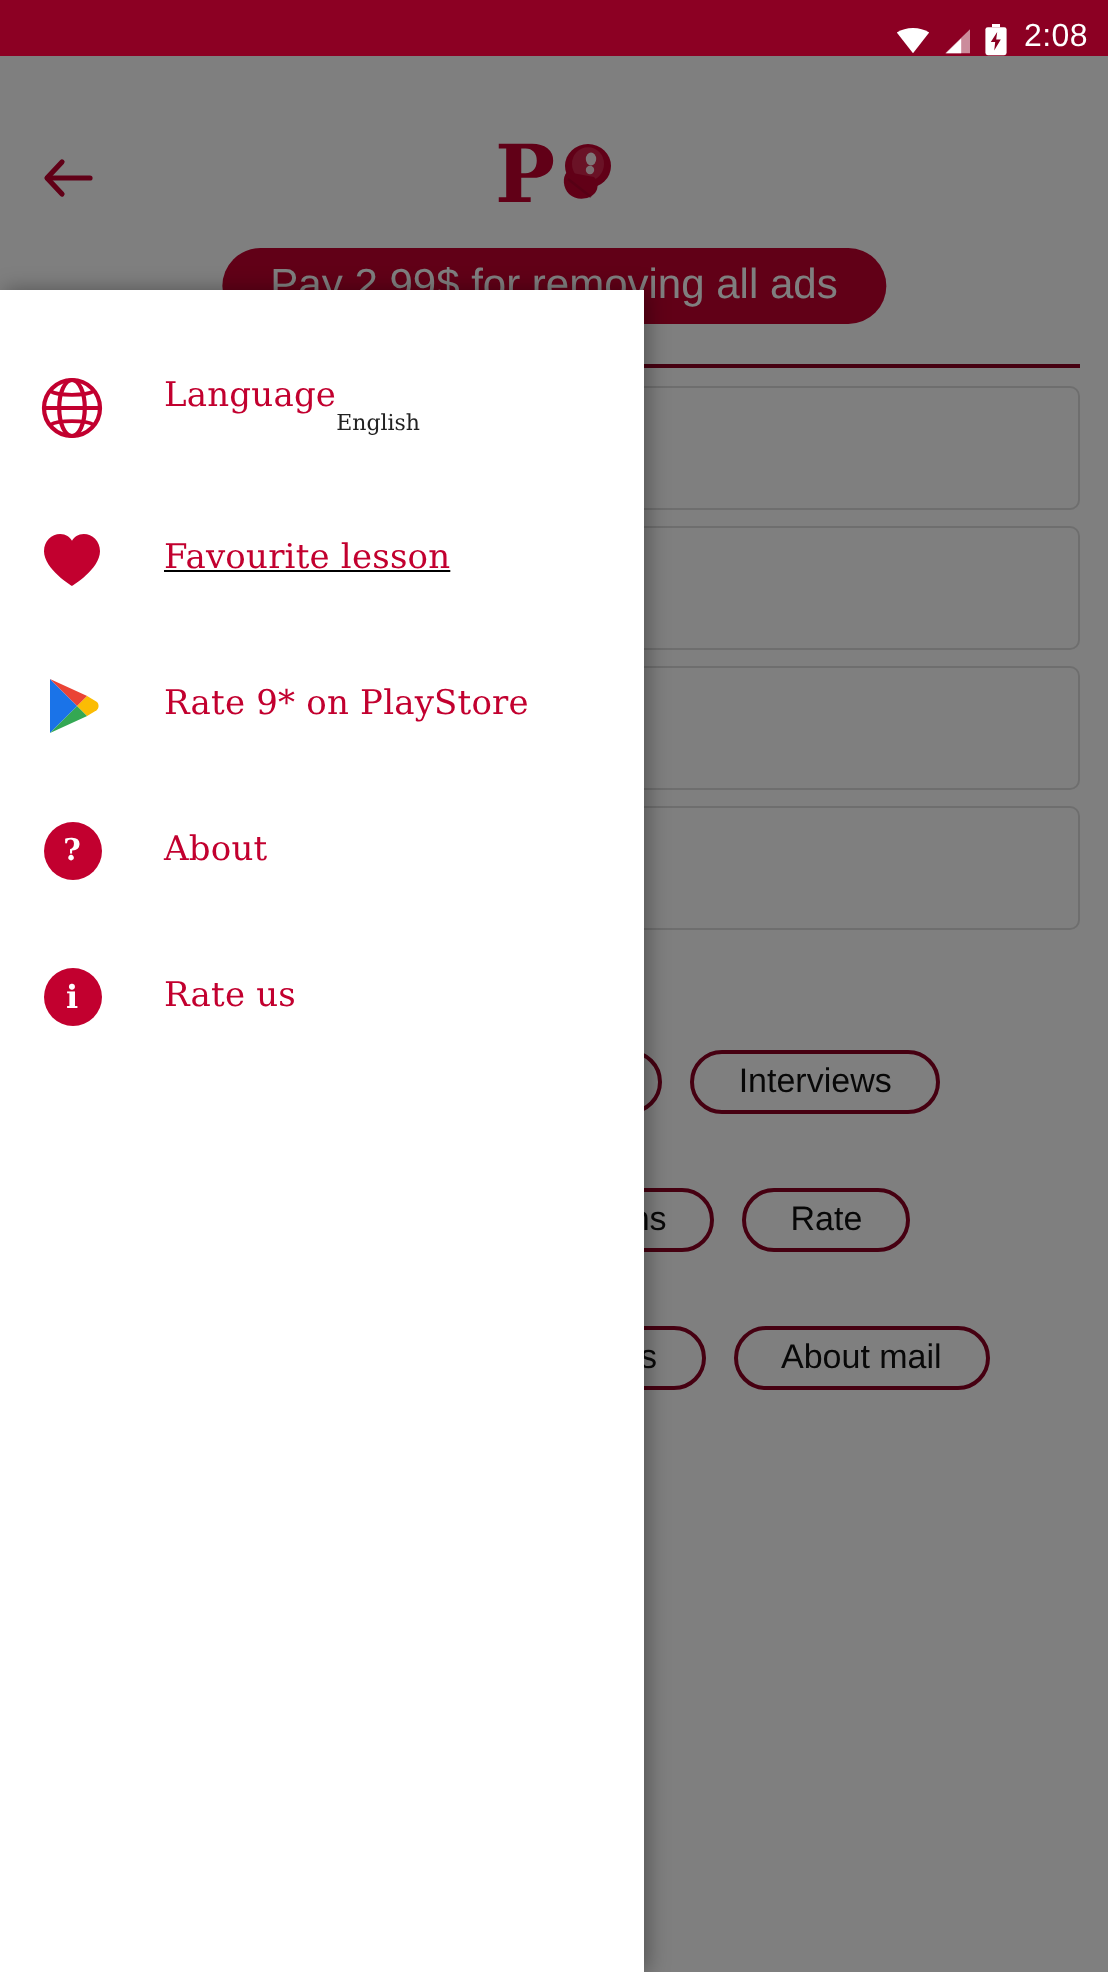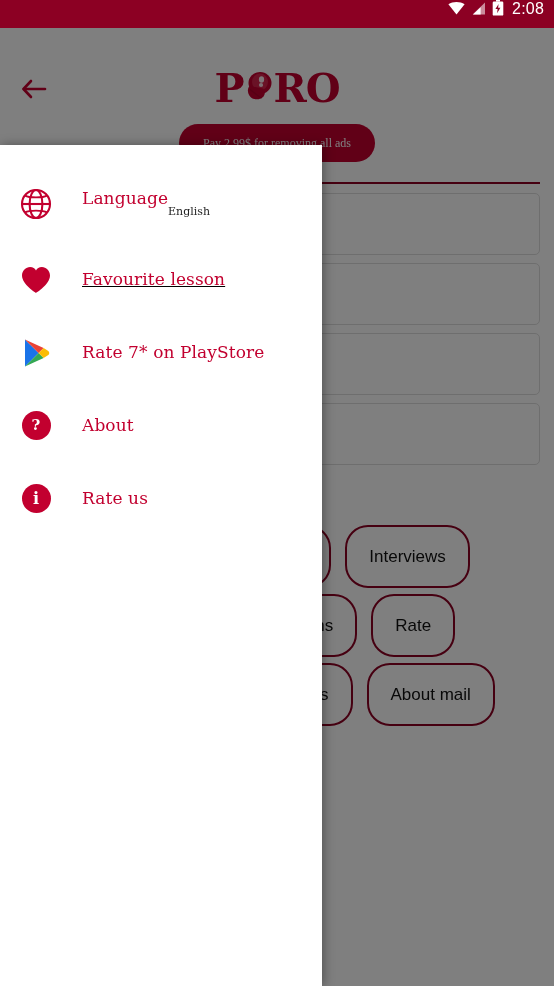--- a/index.html
+++ b/index.html
@@ -14,21 +14,21 @@
     width:554px; height:986px;
     background:#ffffff;
     overflow:hidden;
   }
 
   
   .statusbar {
     position:absolute; top:0; left:0;
     width:554px; height:28px;
     background:#8C0023;
-    display:flex; align-items:flex-start; justify-content:flex-end;
+    display:flex; align-items:flex-end; justify-content:flex-end;
     padding-right:10px;
     z-index:60;
   }
   .sb-icons { display:flex; align-items:center; gap:6px; }
   .sb-clock {
     color:#ffffff; font-size:16px; font-weight:400;
     margin-left:8px; letter-spacing:0.2px;
   }
   .wifi-ico { width:17px; height:13px; display:block; }
   .sig-ico  { width:15px; height:13px; display:block; }
@@ -72,22 +72,22 @@
   .glove svg { position:absolute; left:-2px; top:2px; width:34px; height:38px; }
 
   .paybtn {
     position:absolute; left:50%; transform:translateX(-50%);
     top:96px;
     height:38px;
     padding:0 24px;
     border-radius:19px;
     background:#C2002F;
     color:#ffffff;
-    font-family:Liberation Serif, serif;
-    font-size:12px;
+    font-family:Liberation Sans, sans-serif;
+    font-size:21px;
     font-weight:400;
     display:flex; align-items:center; justify-content:center;
     white-space:nowrap;
     cursor:pointer;
     border:none;
   }
 
   
   .bgcontent {
     position:absolute; top:145px; left:0;
@@ -120,21 +120,21 @@
     white-space:nowrap;
   }
 
   .chips-area { position:absolute; left:0; top:380px; width:554px; }
   .chip-row {
     position:absolute; left:0; width:554px;
     display:flex; align-items:center; gap:14px;
     padding-left:14px;
   }
   .chip {
-    height:63px;
+    height:32px;
     border:2px solid #8C0023;
     border-radius:23px;
     background:transparent;
     display:flex; align-items:center; justify-content:center;
     padding:0 22px;
     font-size:17px;
     color:#111111;
     white-space:nowrap;
     cursor:pointer;
   }
@@ -249,21 +249,20 @@
           <span class="glove">
             <svg viewBox="0 0 34 38">
             <ellipse cx="19" cy="13" rx="11.5" ry="11" fill="#C2002F"></ellipse>
             <ellipse cx="19" cy="12" rx="8" ry="8.4" fill="#D4244C"></ellipse>
             <ellipse cx="20.5" cy="9.5" rx="2.6" ry="3.2" fill="#ffffff" opacity="0.92"></ellipse>
             <circle cx="20" cy="15" r="2.1" fill="#ffffff" opacity="0.85"></circle>
             <path d="M8.5 16 C6 18.5 6.5 24 9.5 27 C13 30.4 19.5 30 22.5 26.5 C24.5 24 24 20.5 22 18.5 Z" fill="#C2002F"></path>
             <path d="M9 19.5 L20.5 28.5" stroke="#9E0026" stroke-width="1.3" fill="none" opacity="0.55"></path>
           </svg>
           </span>
-          <span>RO</span>
       </div>
     </div>
 
     <button class="paybtn">Pay 2.99$ for removing all ads</button>
   </div>
 
   <div class="scrim"></div>
 
   <nav class="drawer">
 
@@ -297,21 +296,21 @@
     <div class="drawer-item" style="margin-top:12px;">
       <span class="di-icon play-ico">
         <svg viewBox="0 0 28 30">
           <path d="M3 1.5 L3 28.5 L16.6 15 Z" fill="#1A73E8"></path>
           <path d="M3 28.5 L16.6 15 L21.6 20 Z" fill="#34A853"></path>
           <path d="M3 1.5 L16.6 15 L21.6 10 Z" fill="#EA4335"></path>
           <path d="M21.6 10 L26.3 12.9 C27.6 13.8 27.6 16.2 26.3 17.1 L21.6 20 L16.6 15 Z" fill="#FBBC04"></path>
         </svg>
       </span>
       <span class="di-text">
-        <span class="di-label">Rate 7* on PlayStore</span>
+        <span class="di-label">Rate 9* on PlayStore</span>
       </span>
     </div>
 
     <div class="drawer-item" style="margin-top:12px;">
       <span class="di-icon">
         <span class="circ-ico">?</span>
       </span>
       <span class="di-text">
         <span class="di-label">About</span>
       </span>

